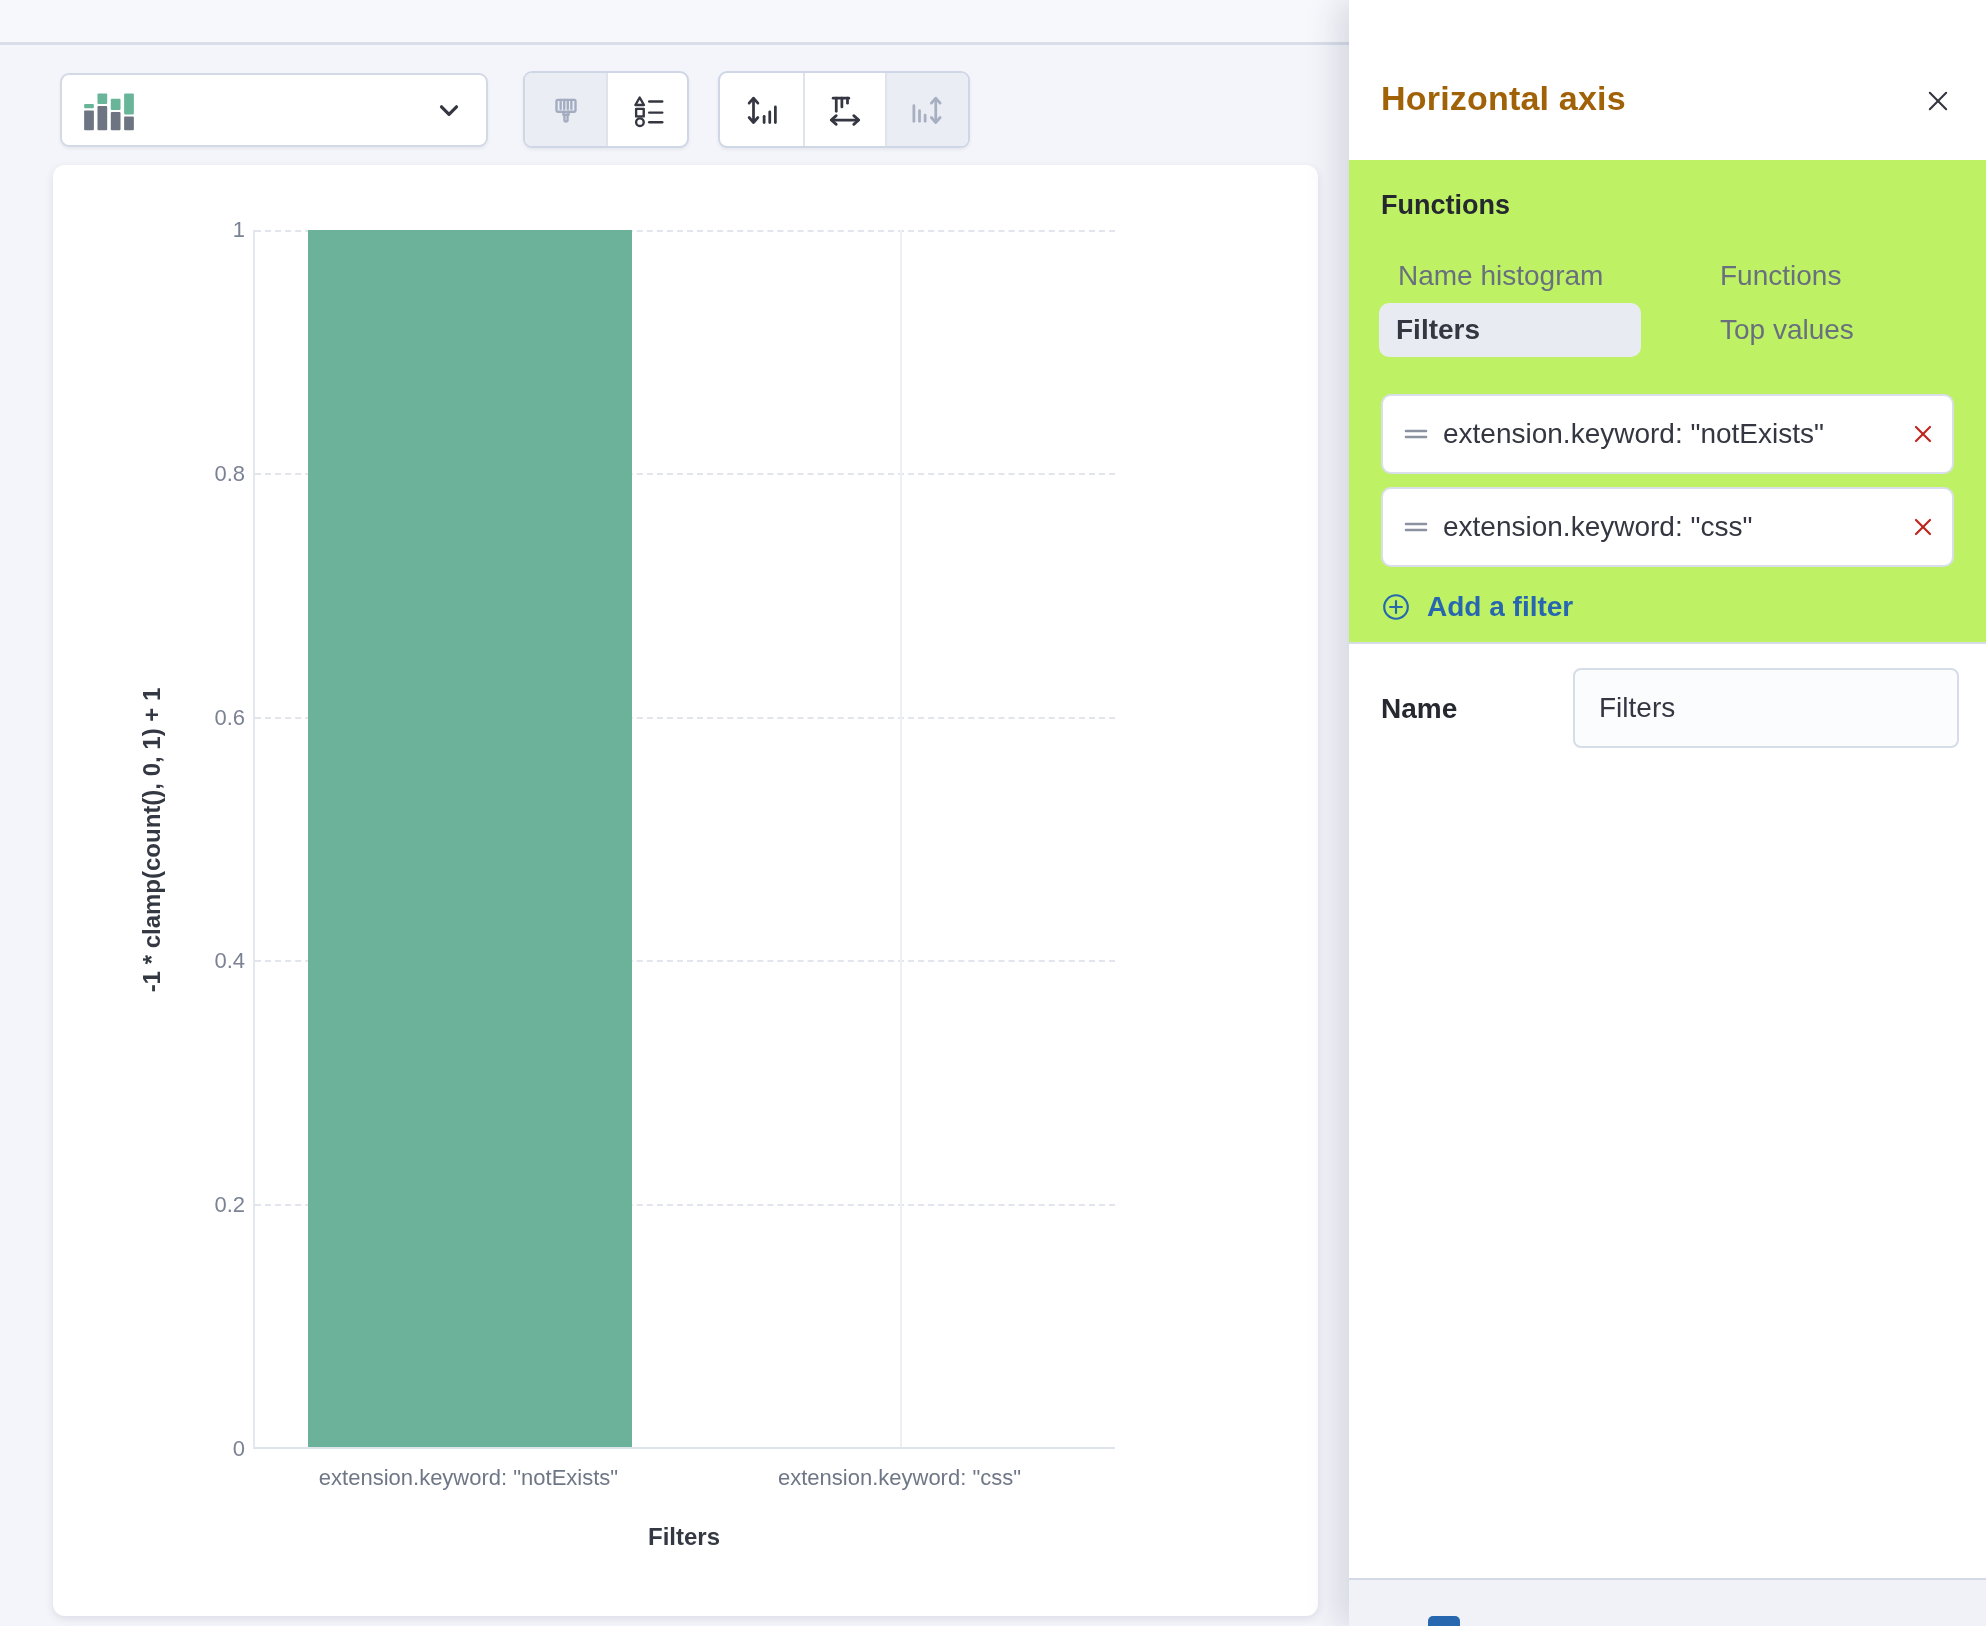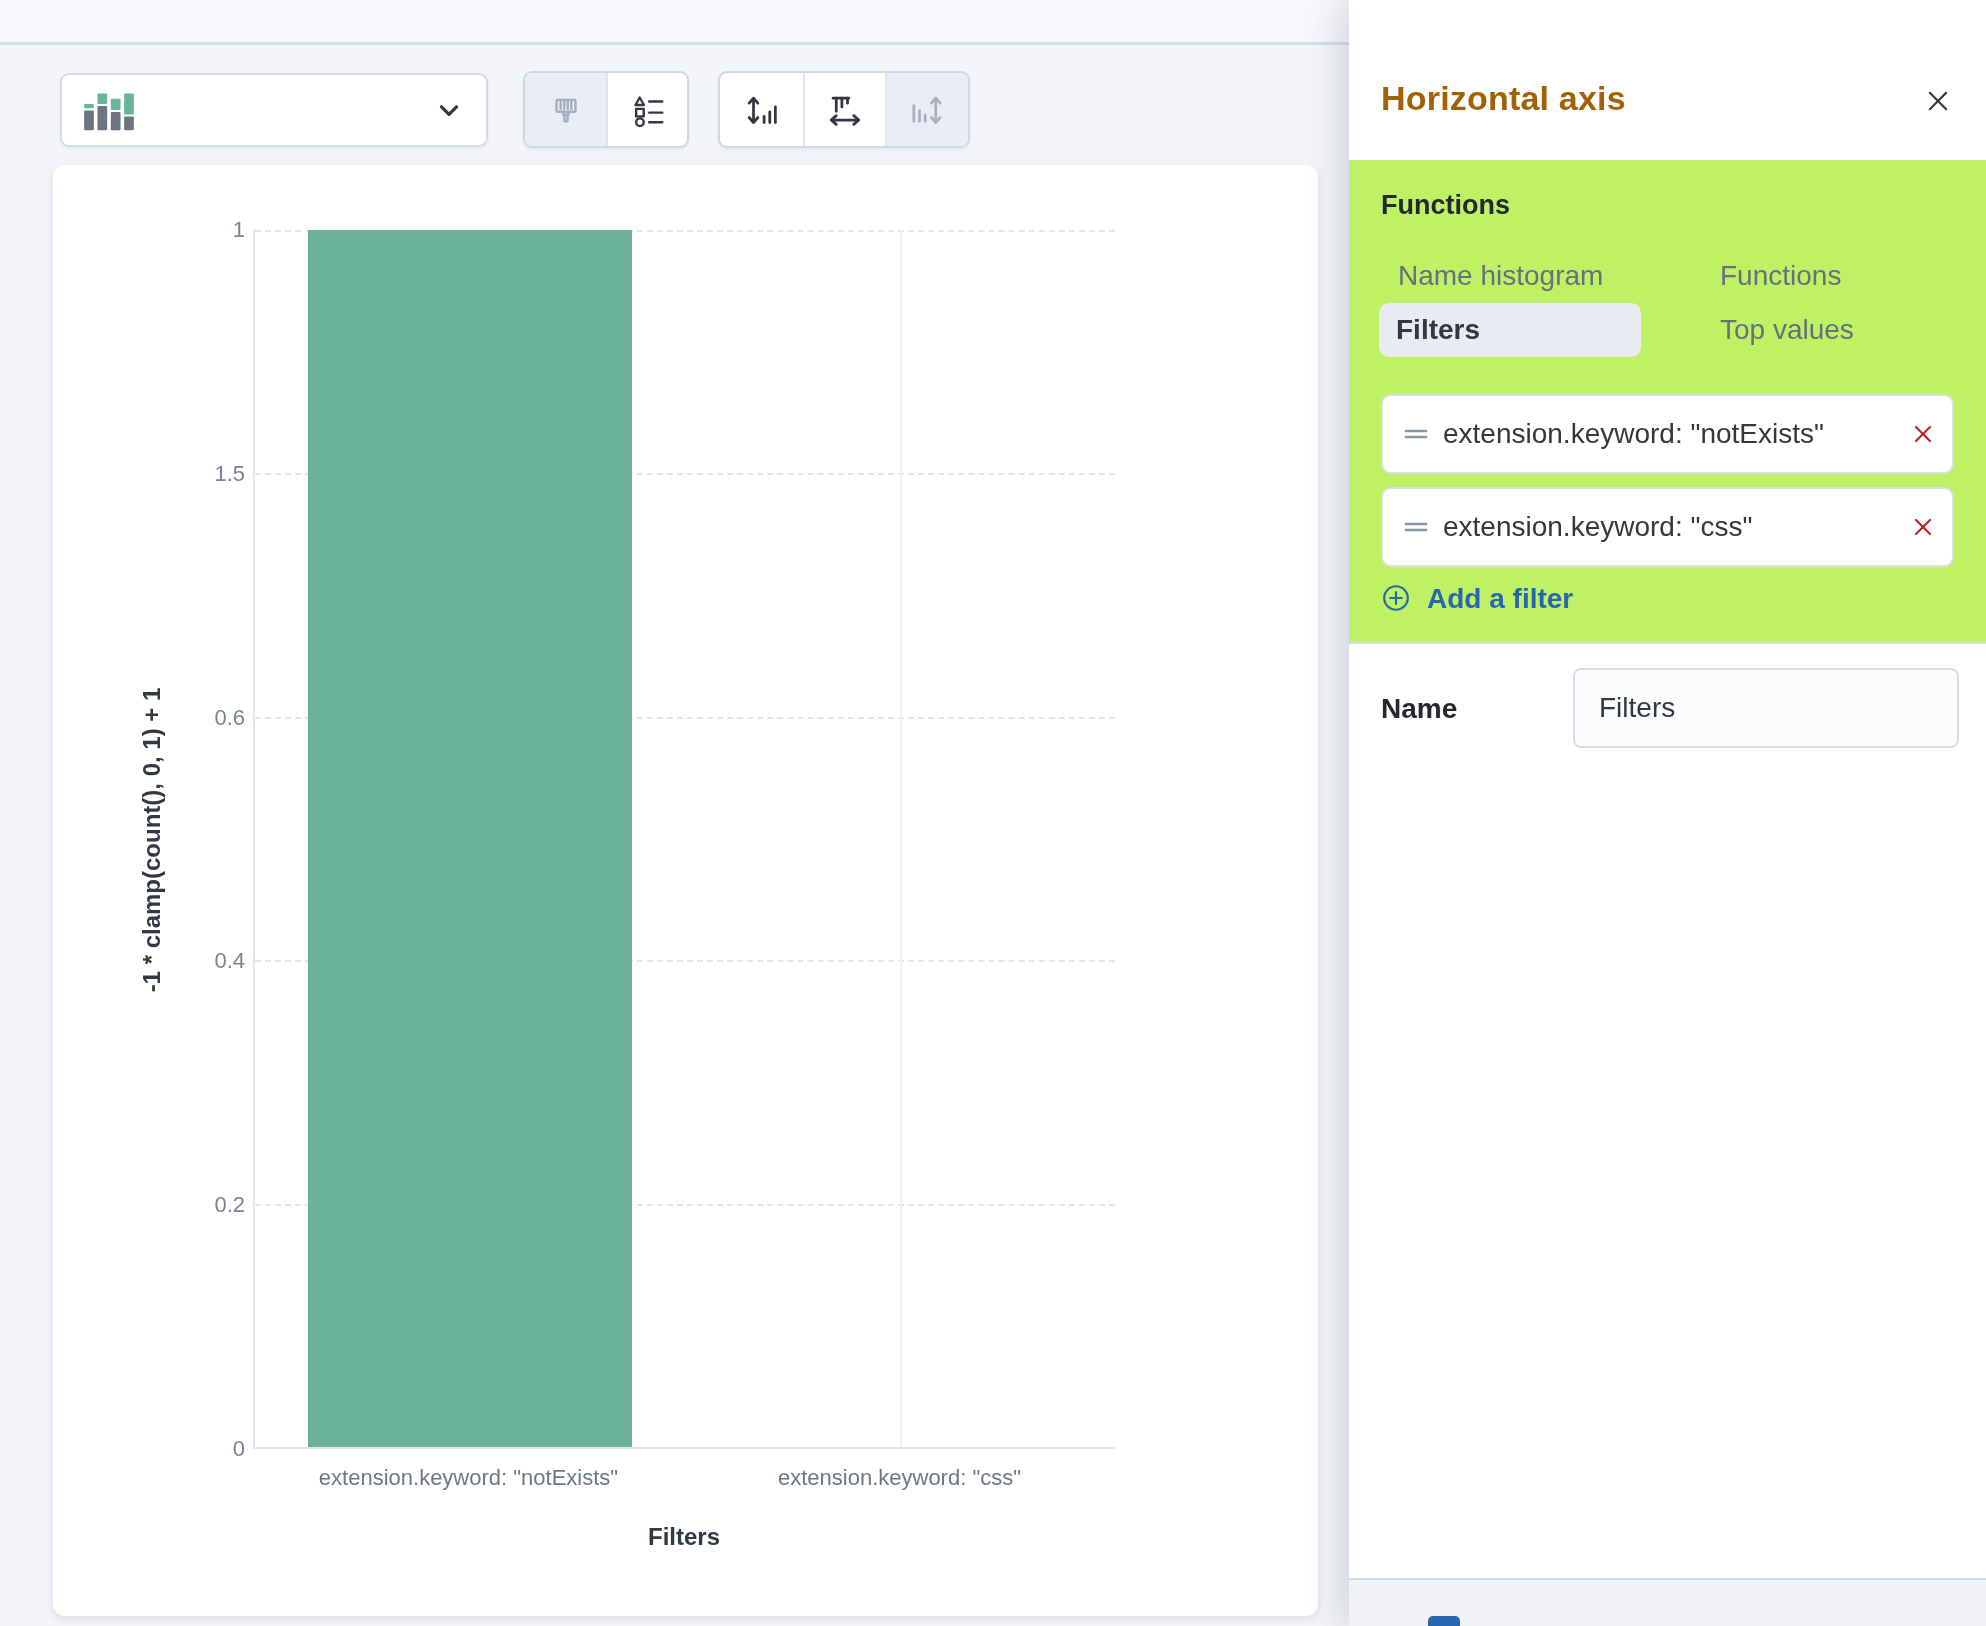--- a/index.html
+++ b/index.html
@@ -40,21 +40,21 @@
   .flyout-close{position:absolute;left:572px;top:84px;width:34px;height:34px;display:flex;align-items:center;justify-content:center;cursor:pointer;}
   .fn-section{position:absolute;left:0;top:160px;width:637px;height:484px;background:#bef264;border-bottom:2px solid #d6dbe6;padding:30px 32px 0 32px;}
   .fn-heading{font-size:27px;font-weight:700;color:#25282f;}
   .fn-grid{margin-top:28px;display:grid;grid-template-columns:322px auto;grid-auto-rows:54px;align-items:center;}
   .fn-item{font-size:28px;color:#69707d;cursor:pointer;padding-left:17px;white-space:nowrap;}
   .fn-item.selected{font-weight:700;color:#343741;background:#e9ebf2;border-radius:10px;height:54px;line-height:54px;width:262px;padding-left:17px;margin-left:-2px;}
   .filter-card{margin-top:13px;height:80px;background:#fff;border:2px solid #d9dfea;border-radius:10px;display:flex;align-items:center;padding:0 16px 0 20px;}
   .filter-card.first{margin-top:37px;}
   .filter-card .f-text{font-size:28px;color:#343741;margin-left:14px;white-space:nowrap;flex:1;}
   .remove-x{width:26px;height:26px;display:flex;align-items:center;justify-content:center;cursor:pointer;}
-  .add-filter{margin-top:16px;display:flex;cursor:pointer;}
+  .add-filter{margin-top:24px;display:flex;align-items:center;cursor:pointer;}
   .add-filter .af-label{font-size:28px;font-weight:600;color:#2767b0;margin-left:16px;}
   .name-row{position:absolute;left:0;top:668px;width:708px;height:82px;}
   .name-label{position:absolute;left:32px;top:50%;transform:translateY(-50%);font-size:28px;font-weight:700;color:#25282f;}
   .name-input{position:absolute;left:224px;top:0;width:386px;height:80px;background:#fbfcfe;border:2px solid #d6dce8;border-radius:8px;font-size:28px;color:#343741;padding:0 24px;font-family:inherit;outline:none;}
   .flyout-footer{position:absolute;left:0;bottom:0;width:637px;height:48px;background:#f0f2f8;border-top:2px solid #d3dae6;}
   .footer-btn-partial{position:absolute;left:79px;bottom:0;width:32px;height:10px;background:#2767b0;border-radius:5px 5px 0 0;}
   svg{display:block;}
 </style>
 </head>
 <body>
@@ -149,21 +149,21 @@
         <path d="M19.5 10.5 L23 6.5 L26.5 10.5"></path>
         <path d="M19.5 22 L23 26 L26.5 22"></path>
       </svg>
     </span>
   </div>
 </div>
 
 <div class="chart-card">
   <div class="y-axis-labels">
       <span style="top: 0%;">1</span>
-      <span style="top: 20%;">1.5</span>
+      <span style="top: 20%;">0.8</span>
       <span style="top: 40%;">0.6</span>
       <span style="top: 60%;">0.4</span>
       <span style="top: 80%;">0.2</span>
       <span style="top: 100%;">0</span>
     </div>
   <div class="plot-area">
       <div class="hgrid" style="top: 0%;"></div>
       <div class="hgrid" style="top: 20%;"></div>
       <div class="hgrid" style="top: 40%;"></div>
       <div class="hgrid" style="top: 60%;"></div>

